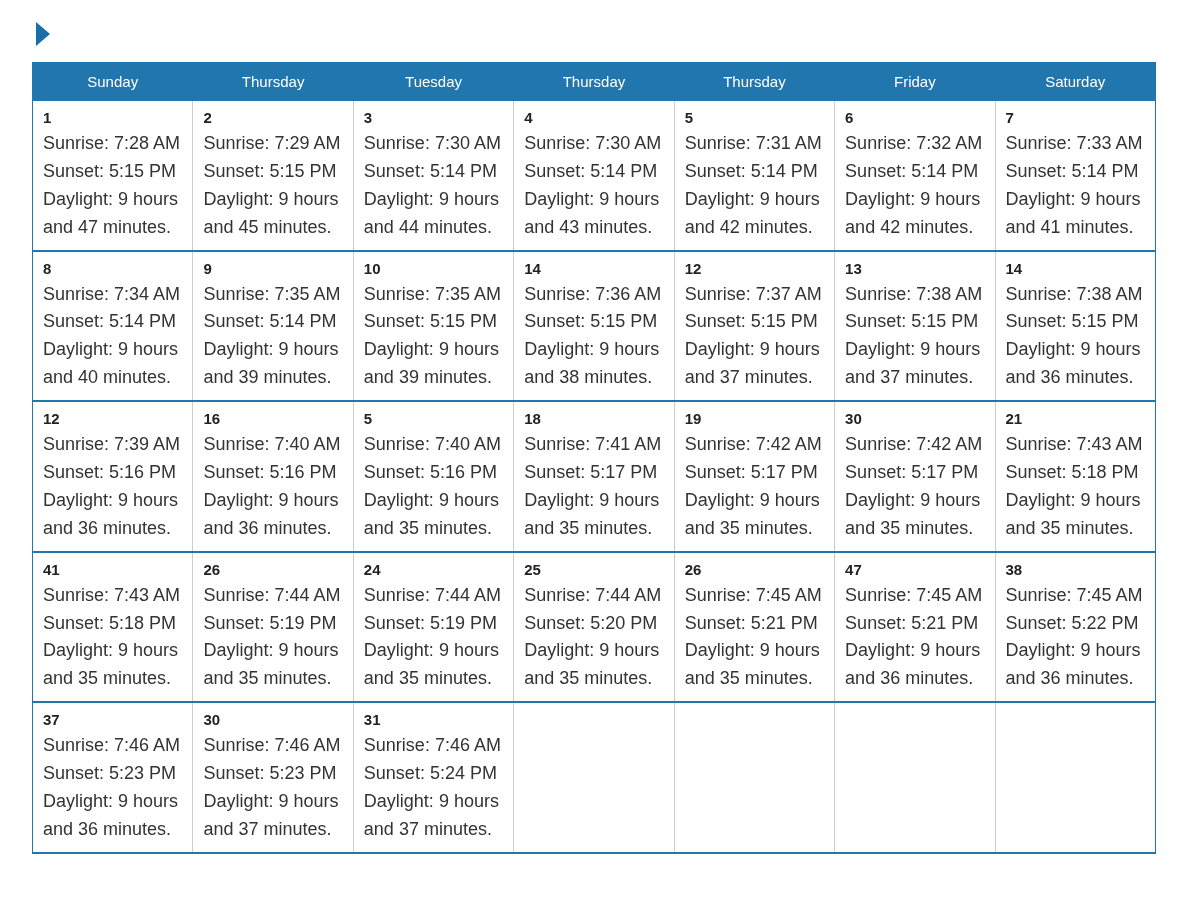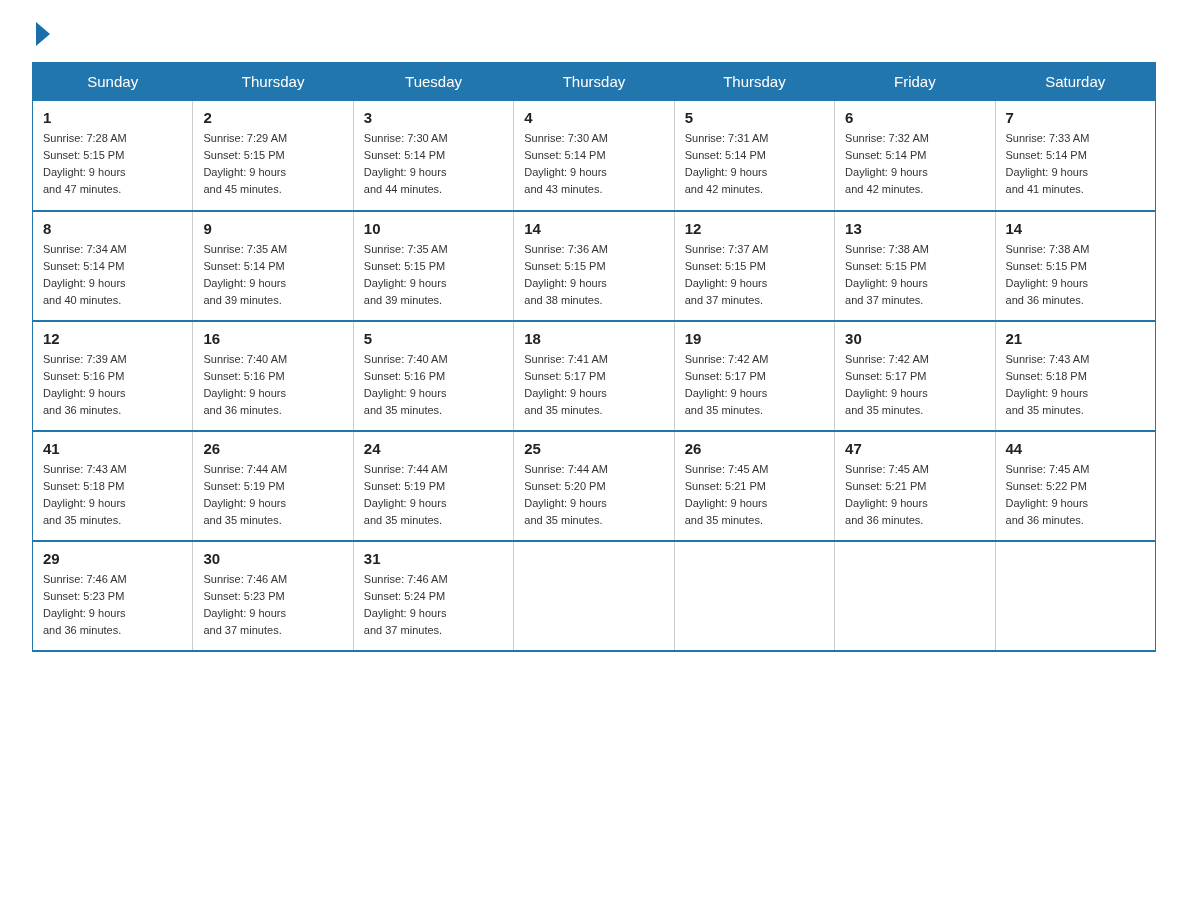--- a/index.html
+++ b/index.html
@@ -93,21 +93,21 @@
     tbody td:last-child {
       border-right: 1px solid #2176ae;
     }
     .day-number {
       font-size: 15px;
       font-weight: bold;
       margin-bottom: 4px;
       color: #222;
     }
     .day-info {
-      font-size: 11px;
+      font-size: 18px;
       line-height: 1.55;
       color: #333;
     }
     .empty-cell {
       background: #fff;
     }
     tbody tr:last-child td {
       border-bottom: 1px solid #2176ae;
     }
   </style>
@@ -250,27 +250,27 @@
         </td>
         <td>
           <div class="day-number">26</div>
           <div class="day-info">Sunrise: 7:45 AM<br>Sunset: 5:21 PM<br>Daylight: 9 hours<br>and 35 minutes.</div>
         </td>
         <td>
           <div class="day-number">47</div>
           <div class="day-info">Sunrise: 7:45 AM<br>Sunset: 5:21 PM<br>Daylight: 9 hours<br>and 36 minutes.</div>
         </td>
         <td>
-          <div class="day-number">44</div>
+          <div class="day-number">38</div>
           <div class="day-info">Sunrise: 7:45 AM<br>Sunset: 5:22 PM<br>Daylight: 9 hours<br>and 36 minutes.</div>
         </td>
       </tr>
       <tr>
         <td>
-          <div class="day-number">29</div>
+          <div class="day-number">37</div>
           <div class="day-info">Sunrise: 7:46 AM<br>Sunset: 5:23 PM<br>Daylight: 9 hours<br>and 36 minutes.</div>
         </td>
         <td>
           <div class="day-number">30</div>
           <div class="day-info">Sunrise: 7:46 AM<br>Sunset: 5:23 PM<br>Daylight: 9 hours<br>and 37 minutes.</div>
         </td>
         <td>
           <div class="day-number">31</div>
           <div class="day-info">Sunrise: 7:46 AM<br>Sunset: 5:24 PM<br>Daylight: 9 hours<br>and 37 minutes.</div>
         </td>

